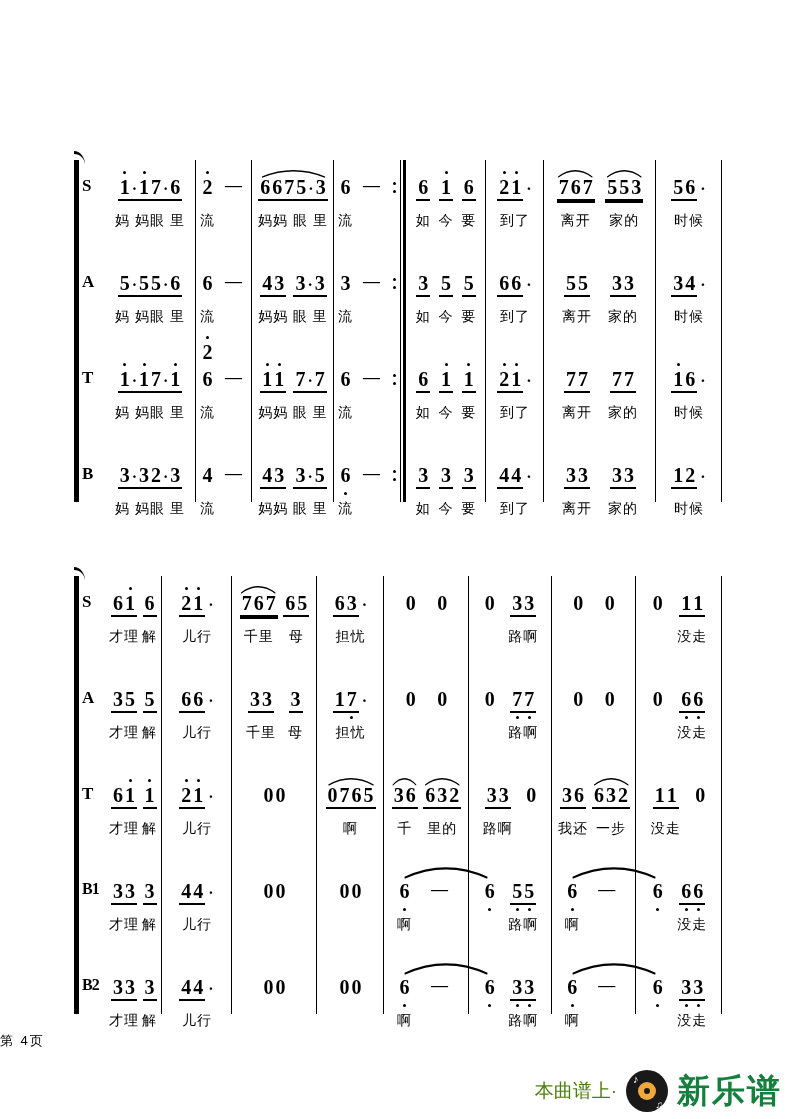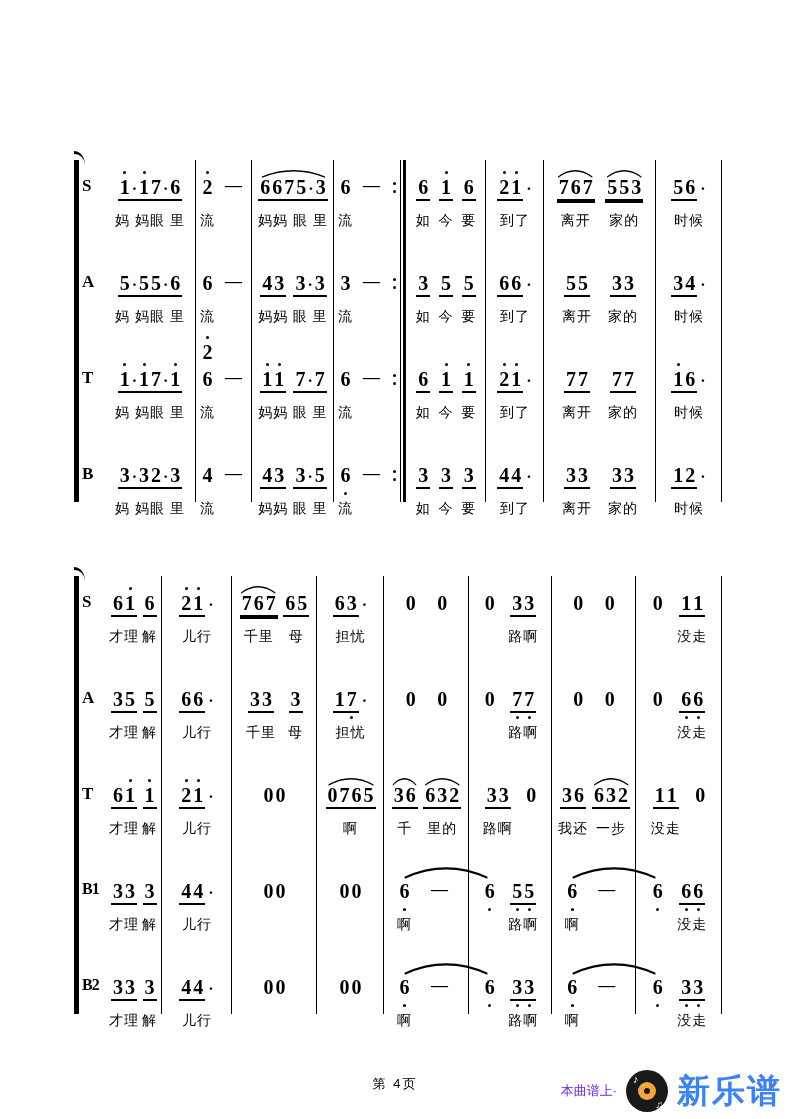--- a/index.html
+++ b/index.html
@@ -50,25 +50,25 @@
       width:3px;height:3px;border-radius:50%;background:#000;}
   .idot,.adot{font:bold 16px "Liberation Serif",serif;padding:0 1px;}
   .adot{margin-left:2px;}
   .dash{font:bold 17px "Liberation Serif",serif;padding:0 7px;}
   .lyr{margin-top:10px;height:18px;font-size:14px;white-space:nowrap;letter-spacing:1px;}
   .arcbox{position:absolute;top:-12px;left:2%;width:96%;height:11px;}
   .tiebox{position:absolute;top:-17px;left:5px;width:88px;height:16px;z-index:2;}
   .chordbox{position:absolute;top:-27px;left:50%;transform:translateX(-50%);}
 
   
-  .pagelabel{position:absolute;top:1075px;left:0;width:100%;
-             text-align:center;font-size:13px;letter-spacing:2px;}
+  .pagelabel{position:absolute;top:1032px;left:0;width:100%;
+             font-size:13px;letter-spacing:2px;}
   .brandbar{position:absolute;top:1068px;right:8px;height:46px;
             display:flex;align-items:center;gap:9px;}
-  .brandprefix{font-size:13px;color:#6d28d9;}
+  .brandprefix{font-size:19px;color:#4d7c0f;}
   .vinyl{position:relative;width:42px;height:42px;border-radius:50%;background:#191919;}
   .vring{position:absolute;inset:12px;border-radius:50%;background:#f2a73d;}
   .vhole{position:absolute;inset:18px;border-radius:50%;background:#191919;}
   .vn1{position:absolute;top:3px;left:7px;color:#fff;font-size:11px;}
   .vn2{position:absolute;bottom:2px;right:5px;color:#fff;font-size:10px;}
   .brandname{font-weight:bold;font-size:33px;color:#121212;letter-spacing:2px;}
 </style>
 </head>
 <body>
 
@@ -1379,14 +1379,14 @@
 <div class="pagelabel">第 4页</div>
 
 <div class="brandbar">
   <span class="brandprefix">本曲谱上·</span>
   <span class="vinyl">
     <span class="vring" style="background: rgb(242, 167, 61);"></span>
     <span class="vhole"></span>
     <span class="vn1">♪</span>
     <span class="vn2">♫</span>
   </span>
-  <span class="brandname" style="color: #3b82f6;">新乐谱</span>
+  <span class="brandname" style="color: #15803d;">新乐谱</span>
 </div>
 
 </body></html>

